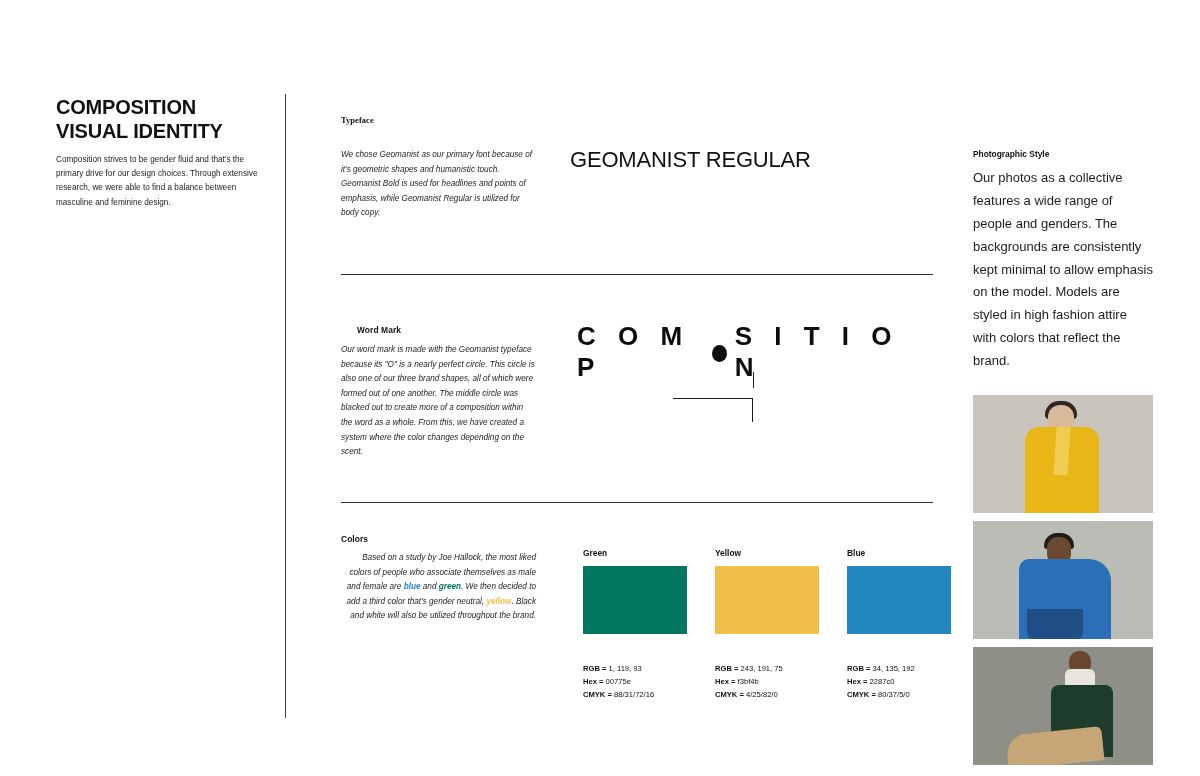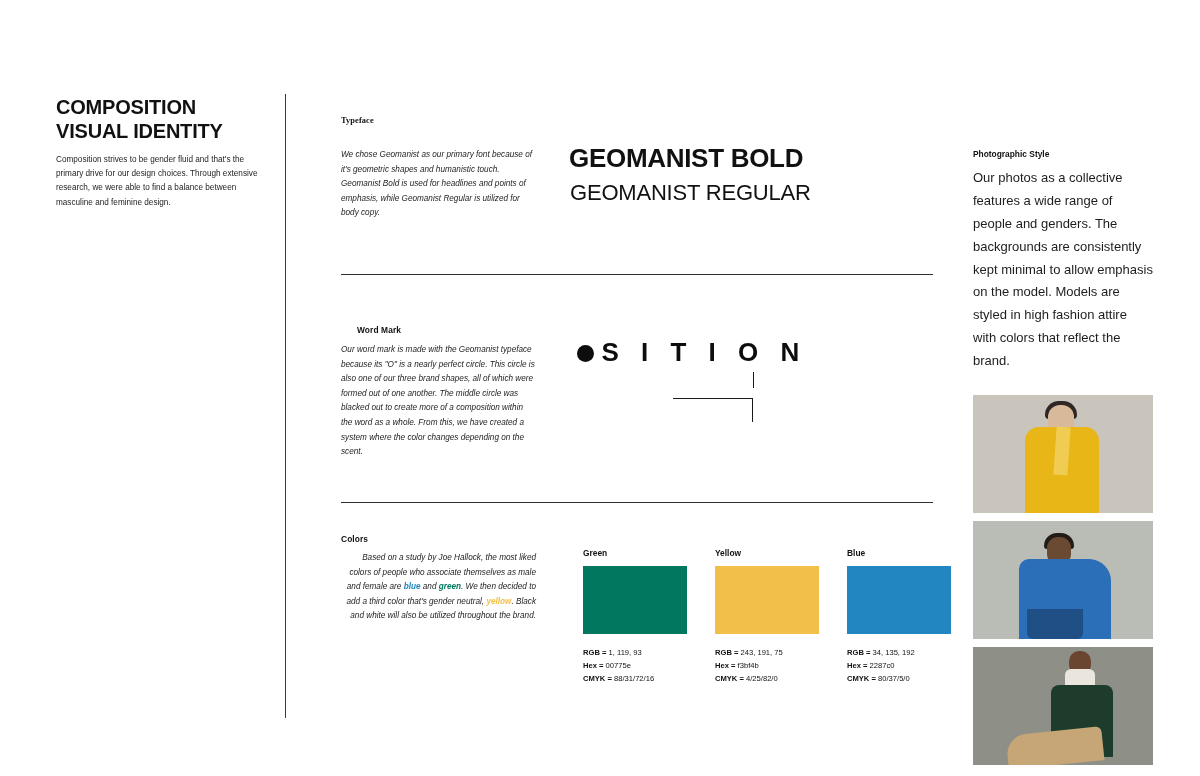--- a/index.html
+++ b/index.html
@@ -188,21 +188,21 @@
     font-size: 8.4px;
     font-weight: bold;
     color: #111111;
     margin-bottom: 8px;
   }
   .swatch-chip {
     width: 104px;
     height: 68px;
   }
   .swatch-specs {
-    margin-top: 12px;
+    margin-top: 28px;
     font-size: 7.6px;
     line-height: 1.72;
     color: #111111;
   }
   .swatch-specs b { font-weight: bold; }
 
   
   .right-col {
     position: absolute;
     left: 973px;
@@ -301,31 +301,31 @@
 VISUAL IDENTITY</h1>
     <p class="brand-desc">Composition strives to be gender fluid and that's the primary drive for our design choices. Through extensive research, we were able to find a balance between masculine and feminine design.</p>
   </div>
 
   <div class="vrule"></div>
 
   <div class="sec-label typeface-label">Typeface</div>
   <div class="sec-body typeface-body">We chose Geomanist as our primary font because of it's geometric shapes and humanistic touch. Geomanist Bold is used for headlines and points of emphasis, while Geomanist Regular is utilized for body copy.</div>
 
   <div class="type-specimen">
-    <div class="type-bold">GEOMANIST BOLD</div>
     <div class="type-regular">GEOMANIST REGULAR</div>
   </div>
 
   <div class="hrule r1"></div>
 
   <div class="sec-label wordmark-label">Word Mark</div>
   <div class="sec-body wordmark-body">Our word mark is made with the Geomanist typeface because its "O" is a nearly perfect circle. This circle is also one of our three brand shapes, all of which were formed out of one another. The middle circle was blacked out to create more of a composition within the word as a whole. From this, we have created a system where the color changes depending on the scent.</div>
 
   <div class="wordmark-art">
     <div class="wordmark-text">
+      <span>C O M P</span>
       <span class="wm-dot"></span>
       <span>S I T I O N</span>
     </div>
     <div class="dots-row">
       <span class="dot d1"></span>
       <span class="dot d2"></span>
       <span class="dot d3"></span>
       <span class="connector"></span>
       <span class="connector-v"></span>
     </div>

